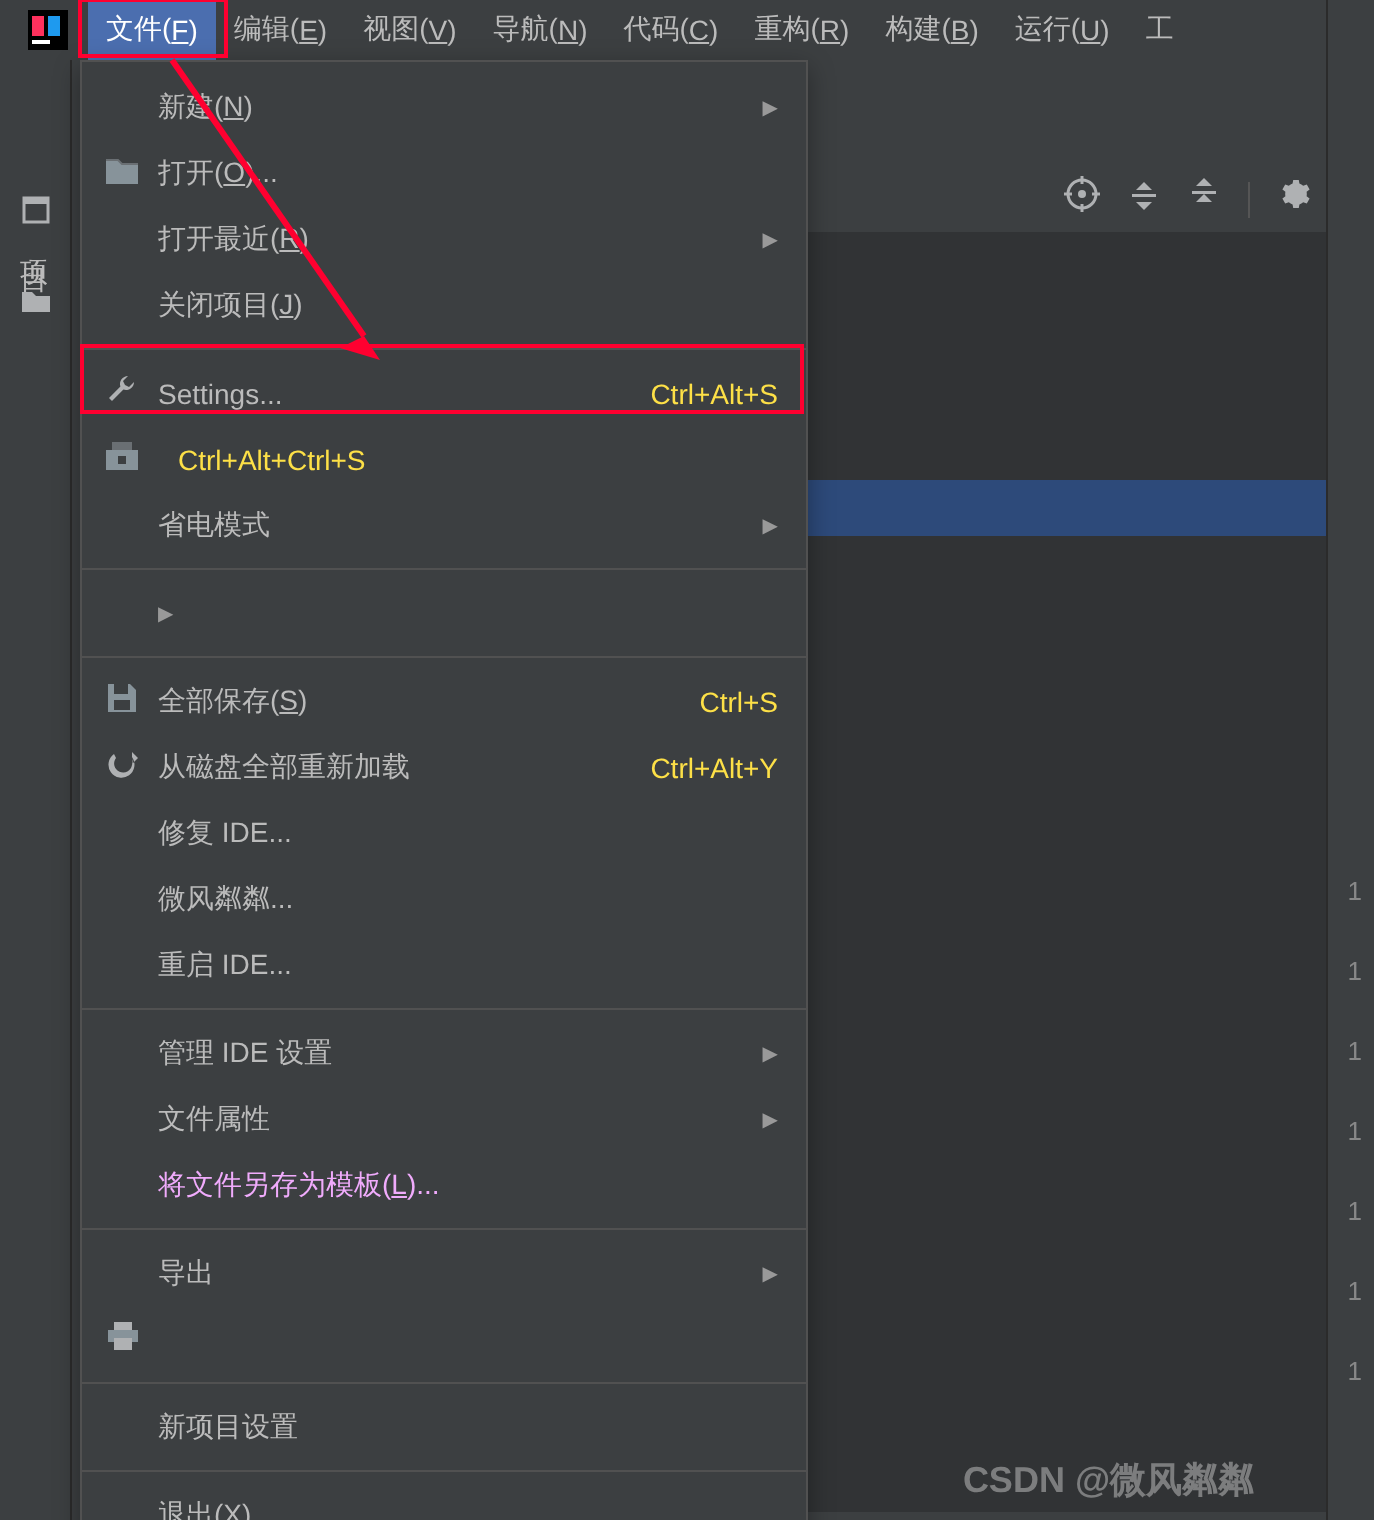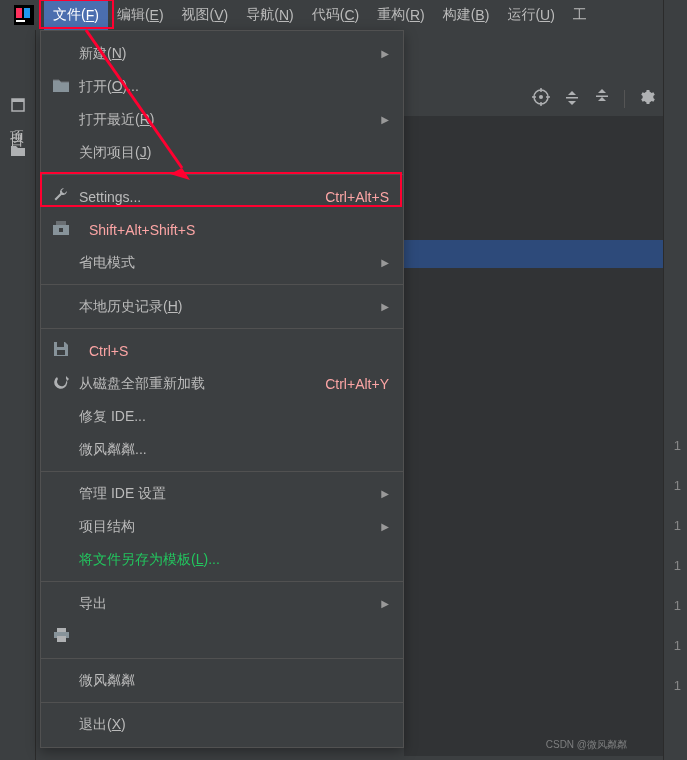--- a/index.html
+++ b/index.html
@@ -15,24 +15,24 @@
 
 .strip { position:absolute; left:0; top:30px; width:36px; height:730px; background:#3c3f41; border-right:1px solid #2b2b2b; display:flex; flex-direction:column; align-items:center; }
 .strip .vlabel { writing-mode:vertical-rl; text-orientation:upright; margin-top:40px; letter-spacing:4px; color:#bbb; }
 .strip .strip-ico { margin-top:10px; color:#afb1b3; }
 
 .wn { position:absolute; left:14px; top:34px; color:#bbb; font-weight:bold; }
 
 
 .dropdown { position:absolute; left:40px; top:30px; width:364px; background:#3c3f41; border:1px solid #515151; box-shadow:0 4px 12px rgba(0,0,0,0.35); padding:6px 0; }
 .menu-item { display:flex; align-items:center; height:33px; padding:0 14px 0 10px; cursor:pointer; color:#bbb; }
-.menu-item.disabled { color:#22c55e; cursor:default; }
+.menu-item.disabled { color:#f0abfc; cursor:default; }
 .menu-item .ico { width:20px; text-align:center; margin-right:8px; color:#afb1b3; font-size:14px; }
 .menu-item .lbl { flex:1; }
-.menu-item .shortcut { color:#fca5a5; margin-left:10px; }
+.menu-item .shortcut { color:#fde047; margin-left:10px; }
 .menu-item .arrow { color:#999; font-size:10px; }
 .sep { height:1px; background:#515151; margin:5px 0; }
 
 
 .hl { position:absolute; border:2px solid #ff0030; pointer-events:none; }
 .hl1 { left:39px; top:-1px; width:75px; height:30px; }
 .hl2 { left:40px; top:172px; width:362px; height:35px; }
 .arrow-svg { position:absolute; left:78px; top:24px; pointer-events:none; }
 
 
@@ -40,21 +40,21 @@
 .toolbar-r .tico { color:#afb1b3; cursor:pointer; font-size:16px; }
 .toolbar-r .sepv { width:1px; height:18px; background:#555; }
 
 
 .darkpane { position:absolute; left:404px; top:116px; width:260px; height:640px; background:#313335; }
 .bluepane { position:absolute; left:404px; top:240px; width:260px; height:28px; background:#2d4a7a; }
 .gutter { position:absolute; right:0; top:0; width:24px; height:760px; background:#3c3f41; border-left:1px solid #2b2b2b; }
 .gnum { position:absolute; right:6px; color:#888; font-size:13px; }
 .main-m { position:absolute; right:4px; top:93px; color:#3399cc; font-weight:bold; font-style:italic; font-size:17px; }
 
-.watermark { position:absolute; bottom:8px; right:60px; color:rgba(200,200,200,0.5); font-size:10px; }
+.watermark { position:absolute; bottom:8px; right:60px; color:rgba(200,200,200,0.5); font-size:18px;font-weight:bold; }
 </style>
 </head>
 <body>
 
 <div class="menubar">
   <div class="logo">
     <svg width="20" height="20" viewBox="0 0 20 20">
       <rect x="0" y="0" width="20" height="20" fill="#000"></rect>
       <rect x="2" y="3" width="6" height="10" fill="#fe315d"></rect>
       <rect x="10" y="3" width="6" height="10" fill="#1e9aef"></rect>
@@ -122,66 +122,70 @@
         </svg></span>
       <span class="lbl">Settings...</span>
       <span class="shortcut">Ctrl+Alt+S</span>
     </div>
     <div class="menu-item">
       <span class="ico"><svg width="16" height="14" viewBox="0 0 16 14">
           <rect x="0" y="4" width="16" height="10" fill="#87939a"></rect>
           <rect x="3" y="0" width="10" height="4" fill="#6a6f73"></rect>
           <rect x="6" y="7" width="4" height="4" fill="#3c3f41"></rect>
         </svg></span>
-      <span class="shortcut">Shift+Alt+Shift+S</span>
+      <span class="shortcut">Ctrl+Alt+Ctrl+S</span>
     </div>
     <div class="menu-item">
       <span class="ico"></span>
       <span class="lbl">省电模式</span>
       <span class="arrow">▶</span>
     </div>
     <div class="sep"></div>
     <div class="menu-item">
       <span class="ico"></span>
-      <span class="lbl">本地历史记录(<span class="mnemonic">H</span>)</span>
       <span class="arrow">▶</span>
     </div>
     <div class="sep"></div>
     <div class="menu-item">
       <span class="ico"><svg width="14" height="14" viewBox="0 0 14 14">
           <path d="M0 0h11l3 3v11H0z" fill="#87939a"></path>
           <rect x="3" y="0" width="7" height="5" fill="#3c3f41"></rect>
           <rect x="3" y="8" width="8" height="5" fill="#3c3f41"></rect>
         </svg></span>
+      <span class="lbl">全部保存(<span class="mnemonic">S</span>)</span>
       <span class="shortcut">Ctrl+S</span>
     </div>
     <div class="menu-item">
       <span class="ico"><svg width="15" height="15" viewBox="0 0 15 15">
           <path d="M12 7.5A4.5 4.5 0 114 4l-1-2a6.5 6.5 0 109 1.5V1l3 3-3 3V4.5A4.5 4.5 0 0112 7.5z" fill="#afb1b3"></path>
         </svg></span>
       <span class="lbl">从磁盘全部重新加载</span>
       <span class="shortcut">Ctrl+Alt+Y</span>
     </div>
     <div class="menu-item">
       <span class="ico"></span>
       <span class="lbl">修复 IDE...</span>
     </div>
     <div class="menu-item">
       <span class="ico"></span>
       <span class="lbl">微风粼粼...</span>
     </div>
+    <div class="menu-item">
+      <span class="ico"></span>
+      <span class="lbl">重启 IDE...</span>
+    </div>
     <div class="sep"></div>
     <div class="menu-item">
       <span class="ico"></span>
       <span class="lbl">管理 IDE 设置</span>
       <span class="arrow">▶</span>
     </div>
     <div class="menu-item">
       <span class="ico"></span>
-      <span class="lbl">项目结构</span>
+      <span class="lbl">文件属性</span>
       <span class="arrow">▶</span>
     </div>
     <div class="menu-item disabled">
       <span class="ico"></span>
       <span class="lbl">将文件另存为模板(<span class="mnemonic">L</span>)...</span>
     </div>
     <div class="sep"></div>
     <div class="menu-item">
       <span class="ico"></span>
       <span class="lbl">导出</span>
@@ -190,21 +194,21 @@
     <div class="menu-item">
       <span class="ico"><svg width="15" height="14" viewBox="0 0 15 14">
           <rect x="3" y="0" width="9" height="4" fill="#afb1b3"></rect>
           <rect x="0" y="4" width="15" height="6" fill="#87939a"></rect>
           <rect x="3" y="8" width="9" height="6" fill="#afb1b3"></rect>
         </svg></span>
     </div>
     <div class="sep"></div>
     <div class="menu-item">
       <span class="ico"></span>
-      <span class="lbl">微风粼粼</span>
+      <span class="lbl">新项目设置</span>
     </div>
     <div class="sep"></div>
     <div class="menu-item">
       <span class="ico"></span>
       <span class="lbl">退出(<span class="mnemonic">X</span>)</span>
     </div>
   </div>
 
 <div class="hl hl1"></div>
 <div class="hl hl2"></div>

